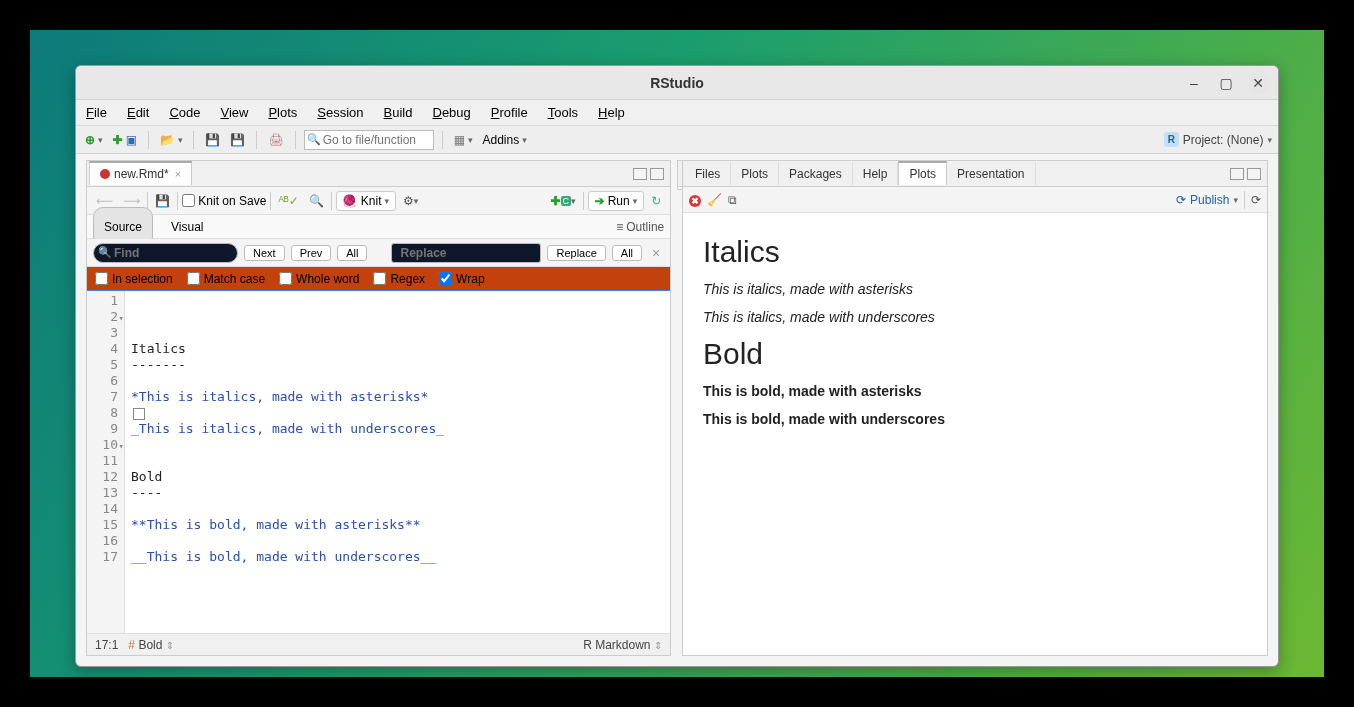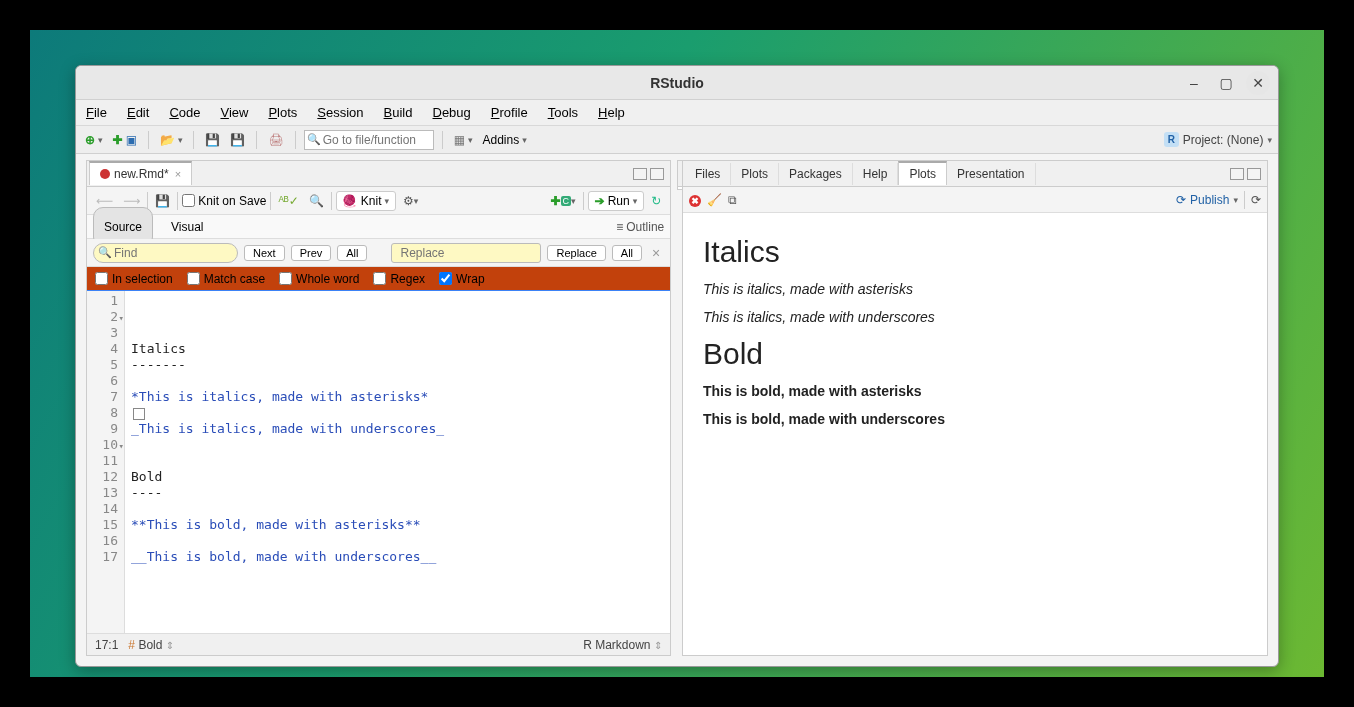--- a/index.html
+++ b/index.html
@@ -161,21 +161,21 @@
 
 .findbar {
   display: flex; align-items: center; gap: 6px;
   background: #f4f4f4; border-bottom: 1px solid #ddd;
   padding: 3px 6px; height: 28px; font-size: 12px;
 }
 .findbar .inwrap { position: relative; display: inline-flex; align-items: center; }
 .findbar .inwrap .lupa { position: absolute; left: 5px; color: #888; font-size: 11px; }
 .findbar input[type=text] {
   height: 20px; border: 1px solid #bbb; border-radius: 10px; padding: 0 8px 0 20px;
-  font-size: 12px; color: #888; background: #fef9c3;
+  font-size: 12px; color: #888; background: #0f172a; font-weight: bold;
 }
 .findbar input.find { width: 145px; }
 .findbar input.replace { width: 150px; padding-left: 8px; border-radius: 3px; }
 .findbar .btn {
   padding: 1px 8px; border: 1px solid #bbb; background: #fff; border-radius: 3px;
   font-size: 11px; cursor: pointer;
 }
 .findbar .closex { margin-left: auto; color: #999; cursor: pointer; font-size: 14px; padding: 0 4px; }
 
 .optsbar {

